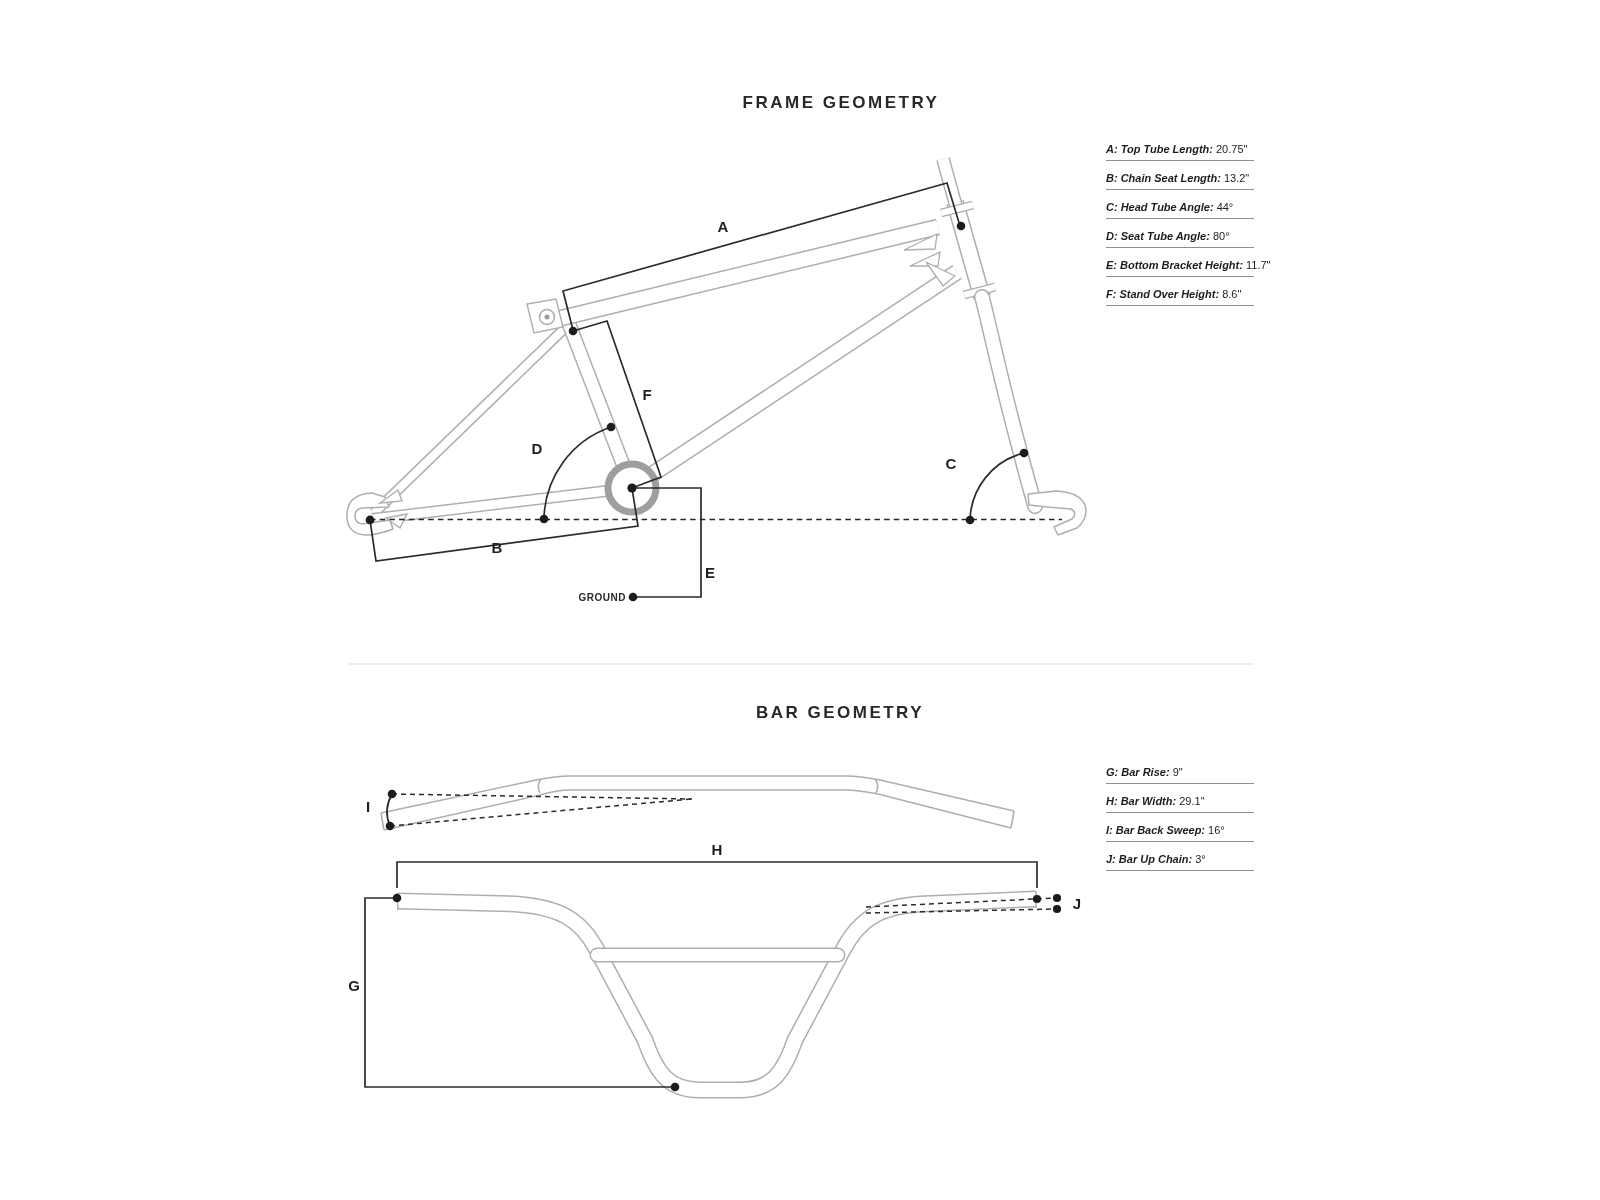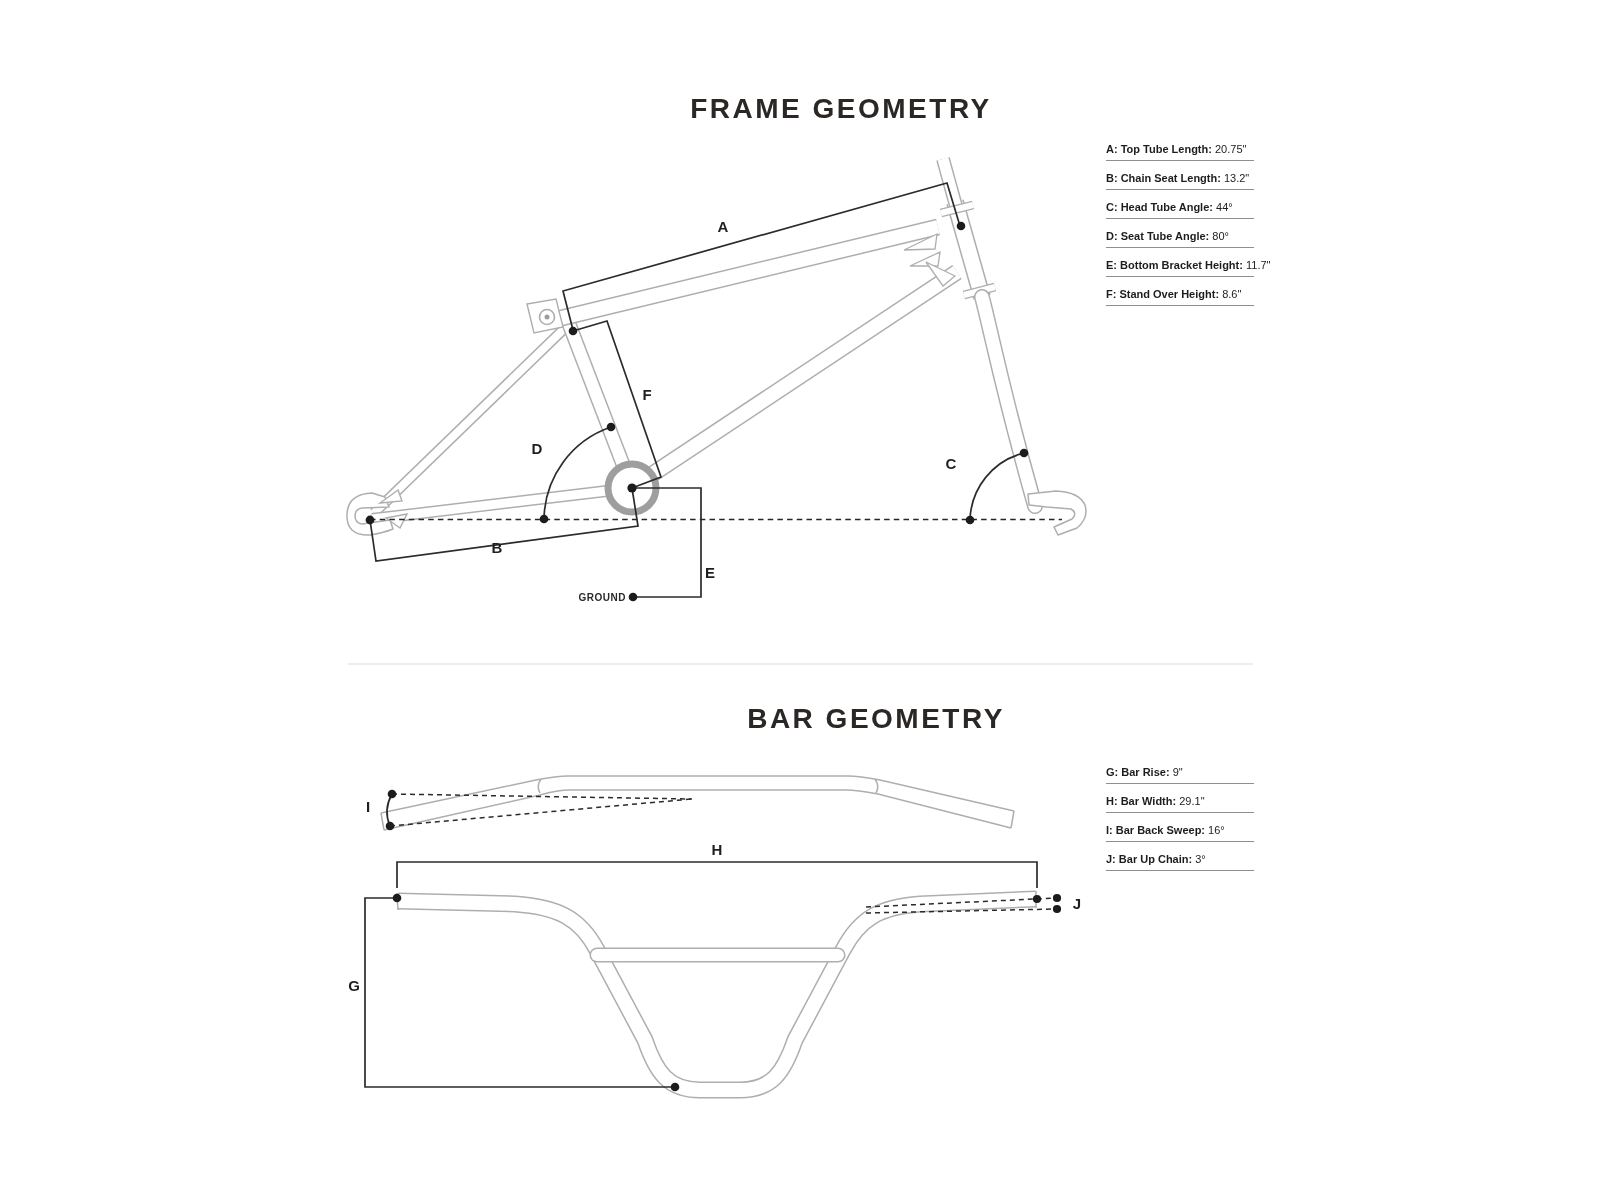--- a/index.html
+++ b/index.html
@@ -3,34 +3,34 @@
 <meta charset="utf-8">
 <style>
   html,body{margin:0;padding:0;}
   body{
     width:1600px;height:1200px;background:#ffffff;position:relative;overflow:hidden;
     font-family:"Liberation Sans", sans-serif;
   }
   .page{position:absolute;inset:0;}
   .section-title{
     position:absolute;transform:translateX(-50%);
-    font-size:28px;font-weight:700;letter-spacing:2.5px;color:#2b2725;white-space:nowrap;
+    font-size:17px;font-weight:700;letter-spacing:2.5px;color:#2b2725;white-space:nowrap;
   }
   #frame-title{left:841px;top:93px;}
-  #bar-title{left:840px;top:703px;margin-left:36px;}
+  #bar-title{left:840px;top:703px;}
   .divider{position:absolute;left:348px;top:663px;width:905px;height:2px;background:#ededed;}
   .specs{position:absolute;left:1106px;width:148px;}
   #frame-specs{top:143px;}
   #bar-specs{top:766px;}
   .spec-row{
     border-bottom:1px solid #8f8f8f;
     padding-bottom:4px;margin-bottom:11px;
     font-size:11px;line-height:13px;color:#1d1d1d;white-space:nowrap;
   }
-  .spec-label{font-weight:700;}
+  .spec-label{font-weight:700;font-style:italic;}
   .spec-value{font-weight:400;}
   svg{position:absolute;}
   #frame-svg{left:330px;top:140px;}
   #bar-svg{left:340px;top:770px;}
   .tube-g{stroke:#aeaeae;stroke-width:1.5;fill:none;}
   text.meas{font-family:"Liberation Sans",sans-serif;font-size:15px;font-weight:700;fill:#1f1f1f;text-anchor:middle;}
   text.small{font-family:"Liberation Sans",sans-serif;font-size:10px;font-weight:600;fill:#2b2b2b;letter-spacing:0.5px;text-anchor:end;}
 </style>
 </head>
 <body>

